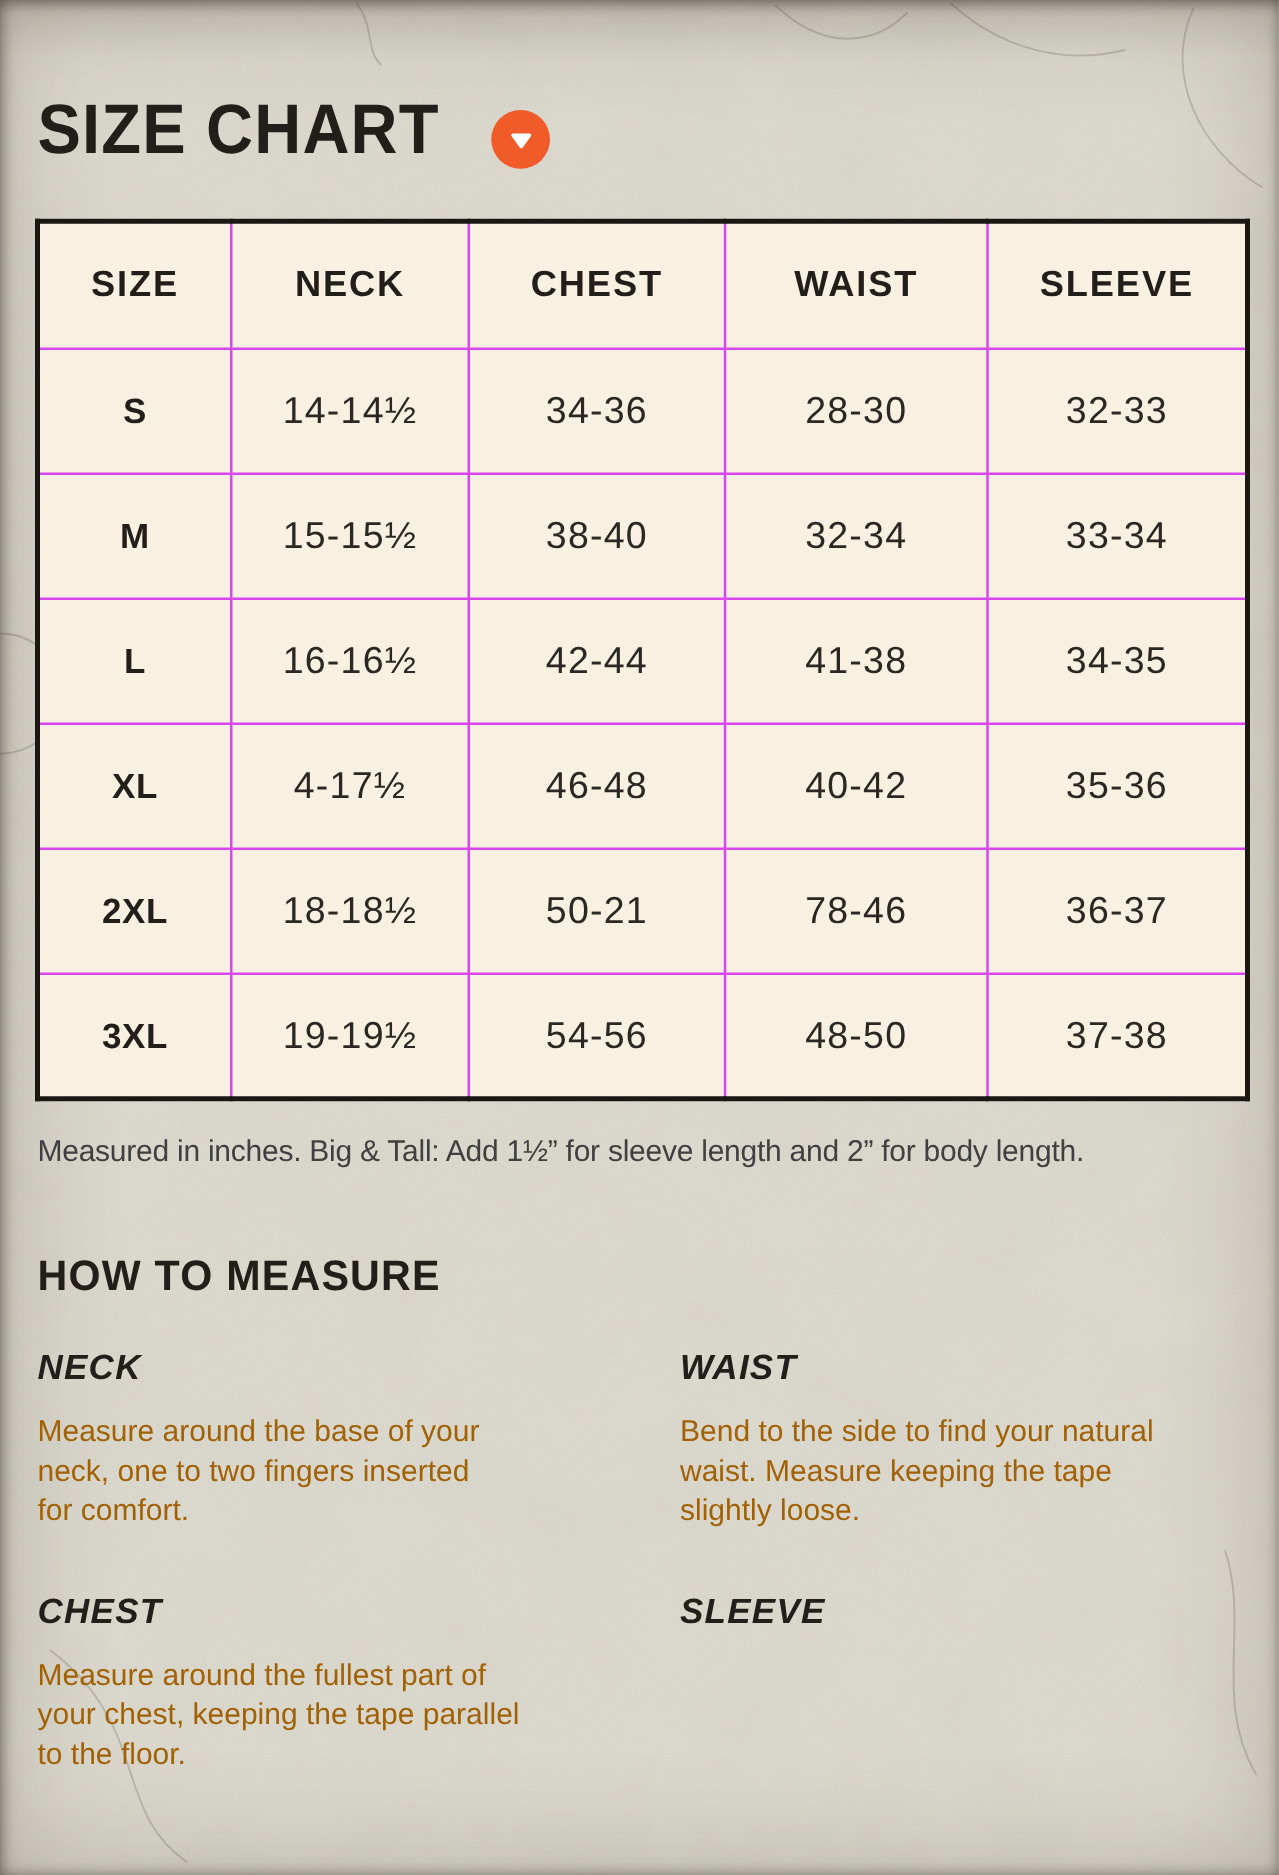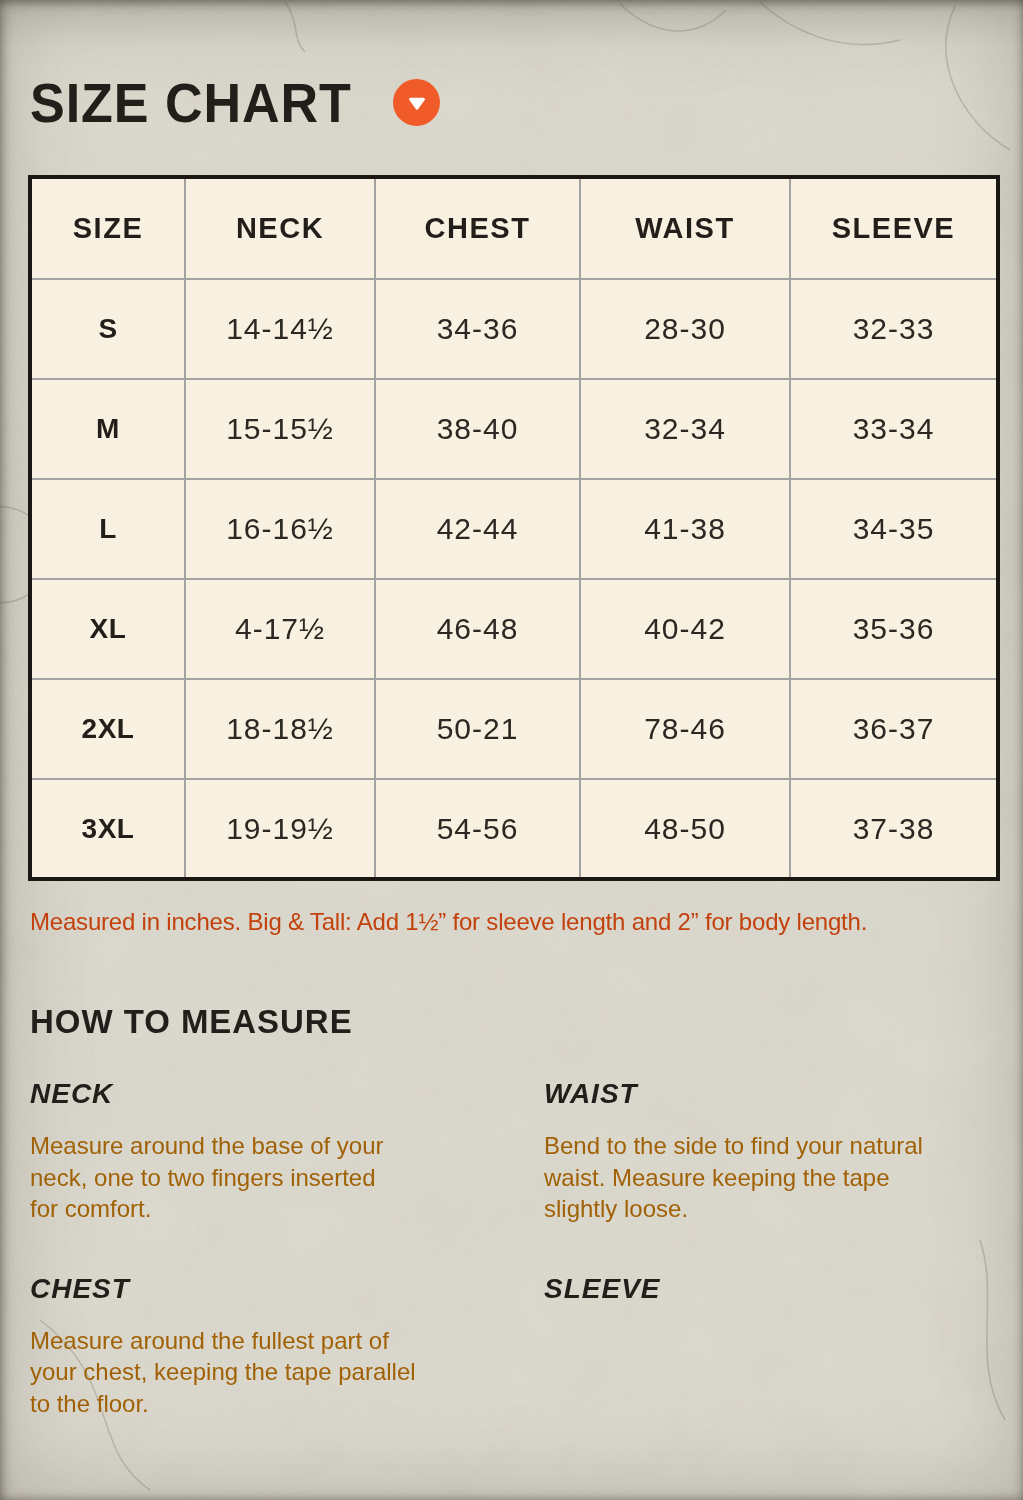--- a/index.html
+++ b/index.html
@@ -18,56 +18,56 @@
     box-shadow:
       inset 0 0 90px rgba(92,86,72,.30),
       inset 7px 0 14px -6px rgba(60,55,45,.50),
       inset -5px 0 12px -6px rgba(60,55,45,.35),
       inset 0 7px 12px -5px rgba(50,46,38,.55),
       inset 0 -6px 12px -6px rgba(60,55,45,.35);
     background: linear-gradient(180deg, rgba(90,85,70,.14), rgba(90,85,70,0) 46px);
   }
   .header-row {
     position:absolute; top:70px; left:30px;
-    display:flex; align-items:center; gap:15px;
+    display:flex; align-items:flex-end; gap:15px;
   }
   h1.title {
     font-size:56px; font-weight:800; letter-spacing:1px;
     transform:scaleX(.93); transform-origin:left center;
     color:#221e19; white-space:nowrap;
   }
   .badge {
     width:47px; height:47px; border-radius:50%;
     display:flex; align-items:center; justify-content:center;
     flex:0 0 auto; margin-left:2px;
   }
   table.size-table {
     position:absolute; left:28px; top:175px; width:968px;
     border-collapse:collapse; table-layout:fixed;
     background:#f8f1e1;
     border:4px solid #1b1813;
   }
   .size-table th, .size-table td {
-    border:2px solid #a3a3a3;
+    border:2px solid #d946ef;
     text-align:center; vertical-align:middle;
   }
   .size-table thead th {
     height:102px; font-size:29px; font-weight:700;
     letter-spacing:1.5px; color:#221f1b;
   }
   .size-table tbody td {
     height:100px; font-size:30px; font-weight:400;
     letter-spacing:1px; color:#2b2823;
   }
   .size-table tbody td.size-label {
     font-weight:700; font-size:28px; letter-spacing:.5px; color:#221f1b;
   }
   p.note {
     position:absolute; top:908px; left:30px; width:950px;
-    font-size:24px; color:#c2410c; letter-spacing:-.2px;
+    font-size:24px; color:#404040; letter-spacing:-.2px;
     white-space:pre-line;
   }
   h2.measure-heading {
     position:absolute; top:1002px; left:30px;
     font-size:34px; font-weight:800; letter-spacing:1px;
     transform:scaleX(.97); transform-origin:left center;
     color:#221e19;
   }
   .measure-grid {
     position:absolute; top:1078px; left:30px; width:965px;

